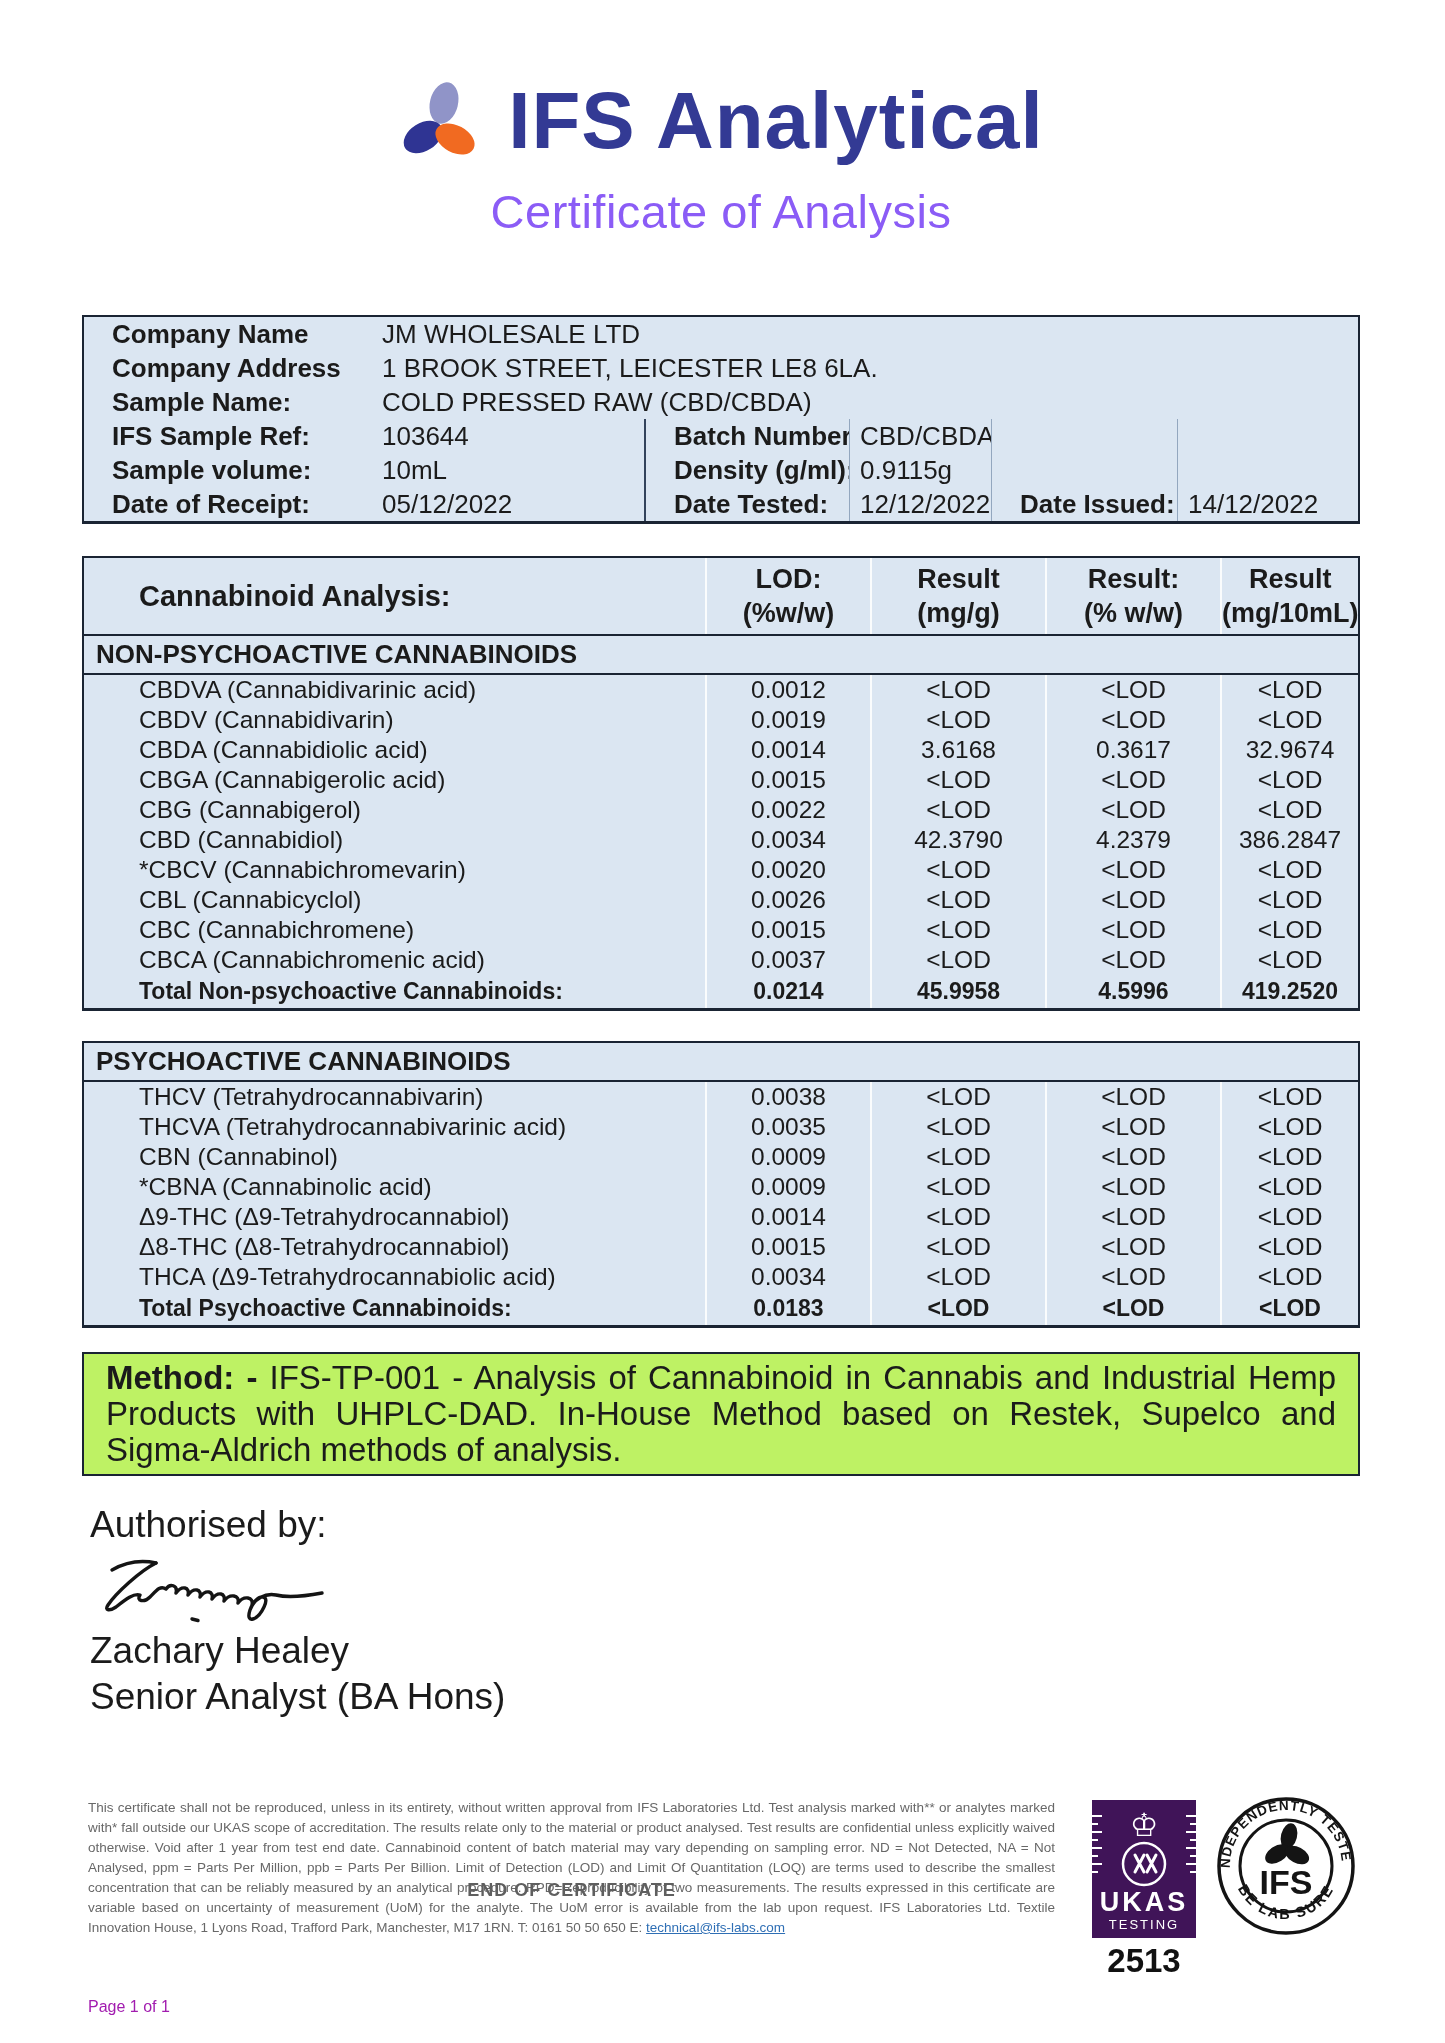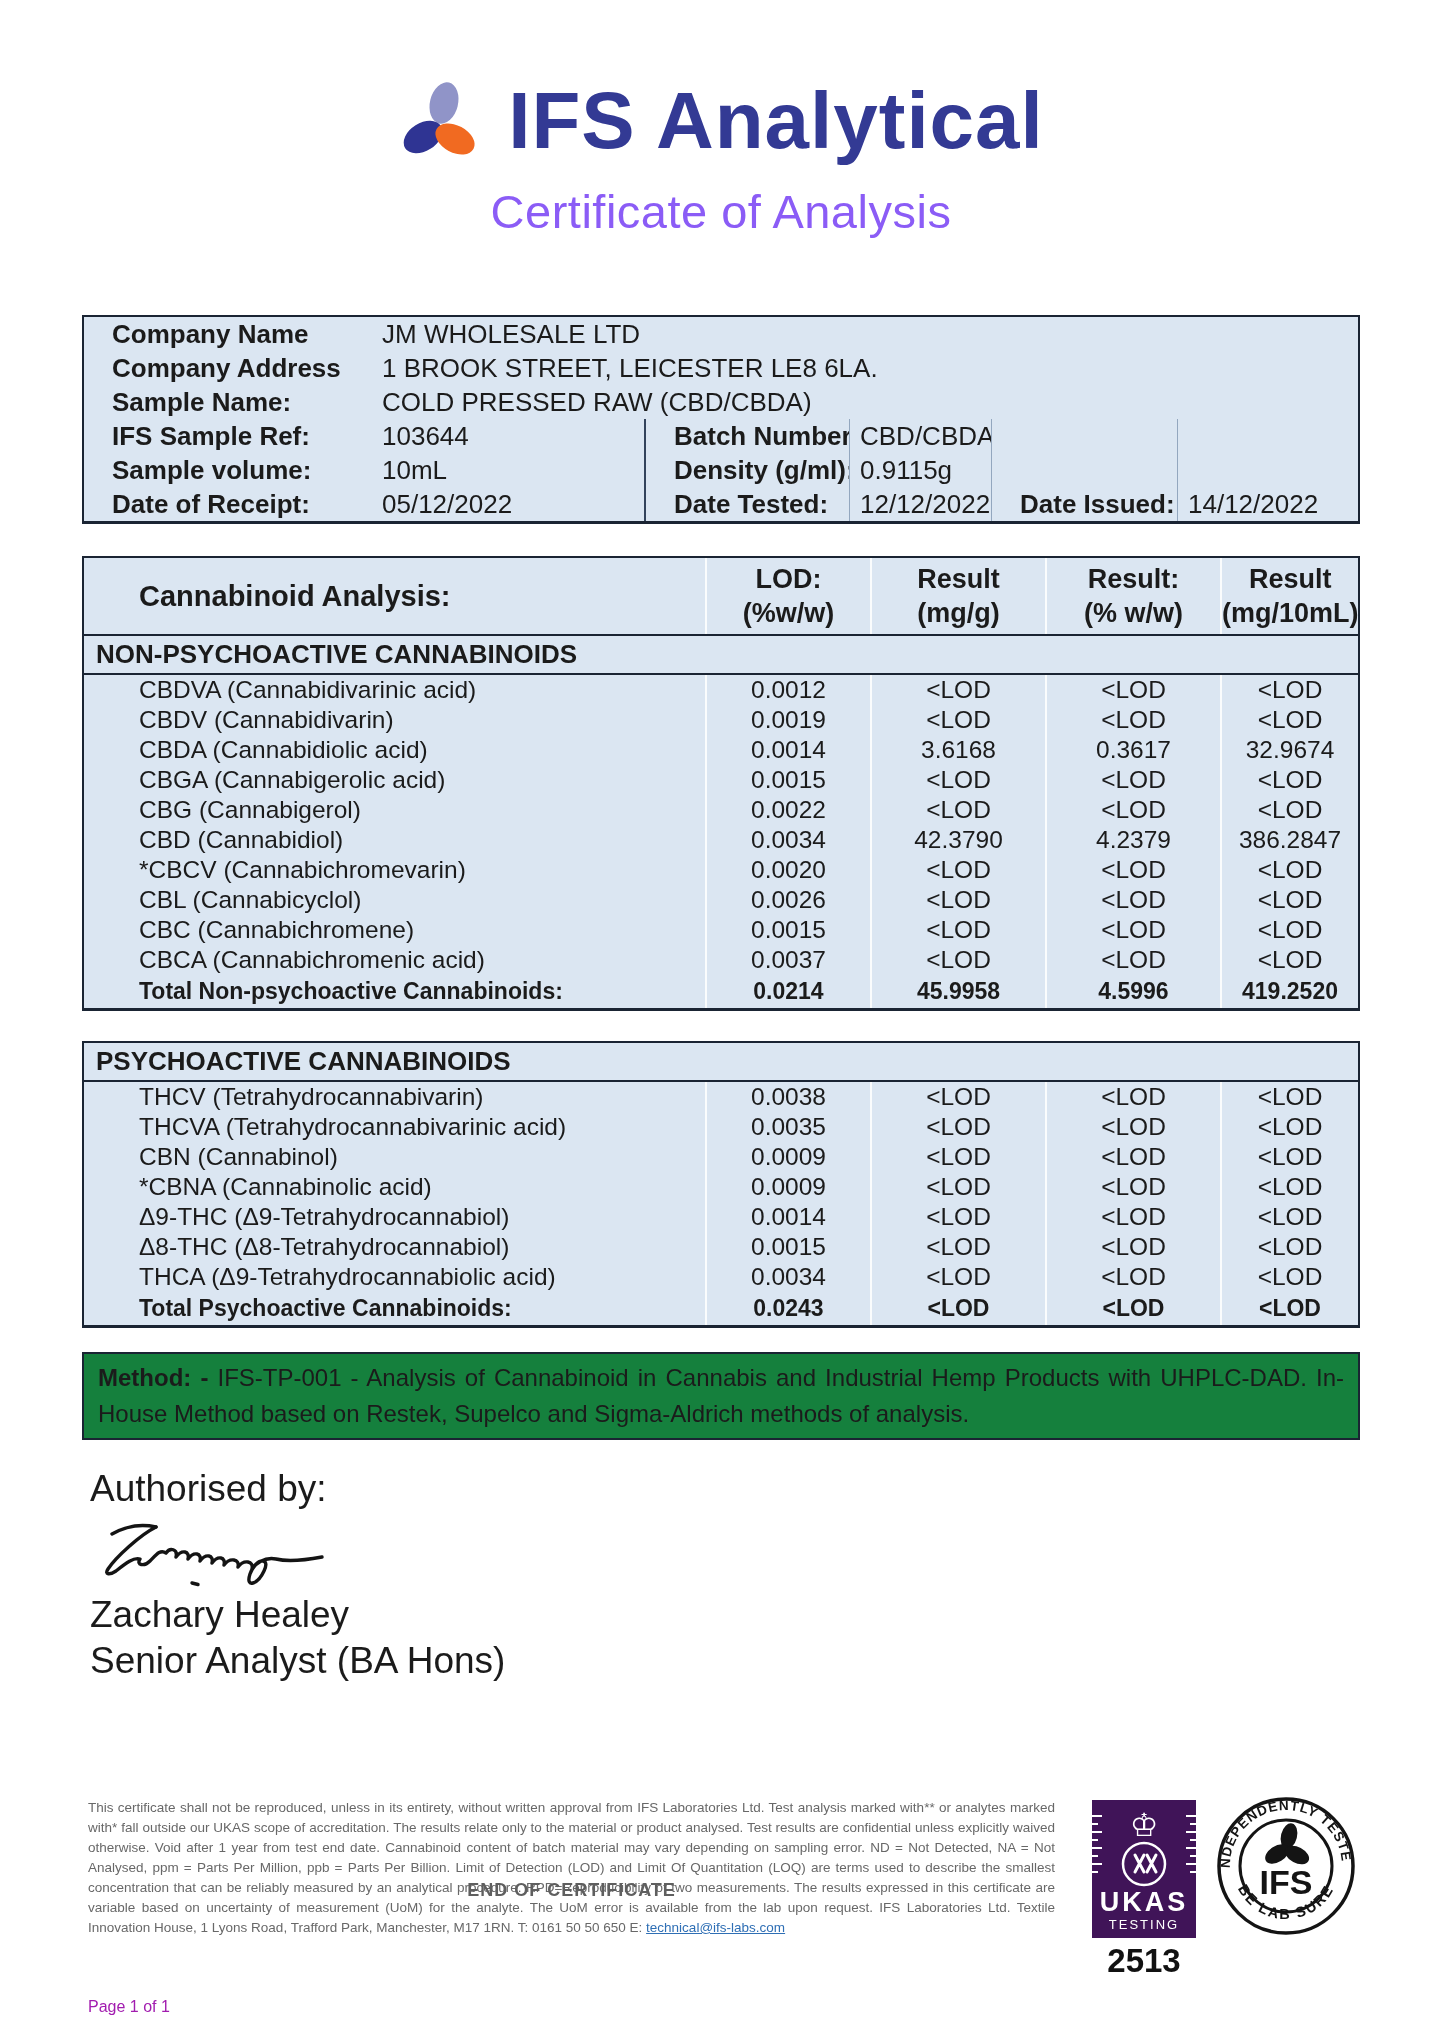--- a/index.html
+++ b/index.html
@@ -29,21 +29,21 @@
   .hdr-row { border-bottom:2px solid #1a2433; }
   .hdr-row .c { text-align:center; font-weight:bold; font-size:27px; line-height:34px; padding:4px 0; }
   .hdr-row .c.tname { text-align:left; font-size:29px; display:flex; align-items:center; padding-left:12px; }
   .sec-row { border-bottom:2px solid #1a2433; font-weight:bold; font-size:26px; padding:3px 0 3px 12px; }
   .trow .c { font-size:24.5px; line-height:30px; }
   .trow .name { padding-left:12px; white-space:nowrap; }
   .trow .num { text-align:center; }
   .total-row .c { font-weight:bold; font-size:23px; line-height:33px; }
 
   
-  .method-box { margin-top:24px; background:#15803d; border:2px solid #1a2433; padding:6px 14px; font-size:24px; line-height:36px; text-align:justify; }
+  .method-box { margin-top:24px; background:#bef264; border:2px solid #1a2433; padding:6px 22px; font-size:33px; line-height:36px; text-align:justify; }
   .method-box .mlabel { font-weight:bold; }
 
   
   .sign-block { margin-top:28px; padding-left:8px; font-size:37px; }
   .sig-svg { display:block; margin:4px 0 0 10px; }
   .sig-name { margin-top:2px; }
   .sig-role { margin-top:4px; }
 
   
   .disclaimer { position:absolute; left:88px; top:1798px; width:967px; font-size:13.5px; line-height:20px;
@@ -271,21 +271,21 @@
           <div class="grid-row trow">
             <div class="c name">THCA (Δ9-Tetrahydrocannabiolic acid)</div>
             <div class="c num">0.0034</div>
             <div class="c num">&lt;LOD</div>
             <div class="c num">&lt;LOD</div>
             <div class="c num">&lt;LOD</div>
           </div>
         </div>
       <div class="grid-row trow total-row">
         <div class="c name">Total Psychoactive Cannabinoids:</div>
-        <div class="c num">0.0243</div>
+        <div class="c num">0.0183</div>
         <div class="c num">&lt;LOD</div>
         <div class="c num">&lt;LOD</div>
         <div class="c num">&lt;LOD</div>
       </div>
     </div>
 
     <div class="method-box">
       <span class="mlabel">Method: -</span>
       <span>IFS-TP-001 - Analysis of Cannabinoid in Cannabis and Industrial Hemp Products with UHPLC-DAD. In-House Method based on Restek, Supelco and Sigma-Aldrich methods of analysis.</span>
     </div>

